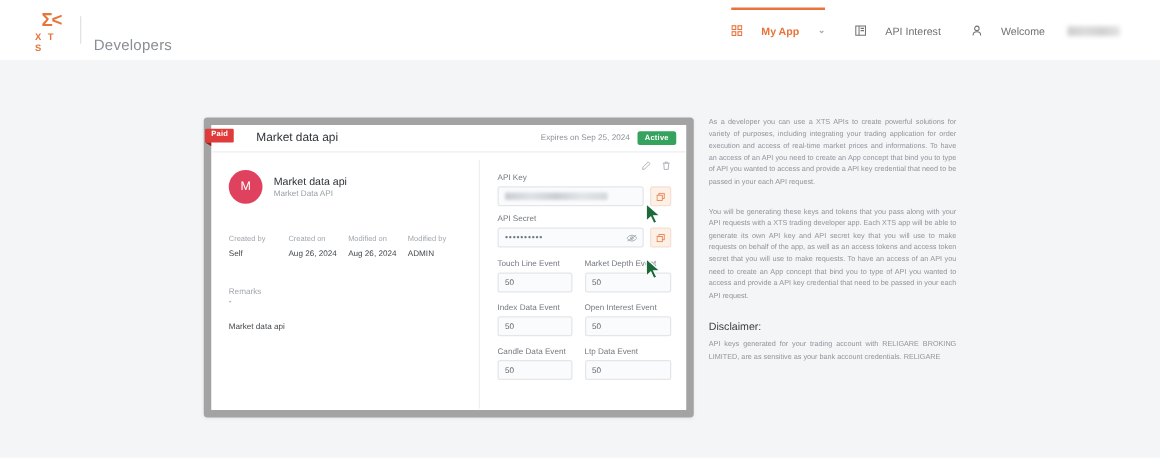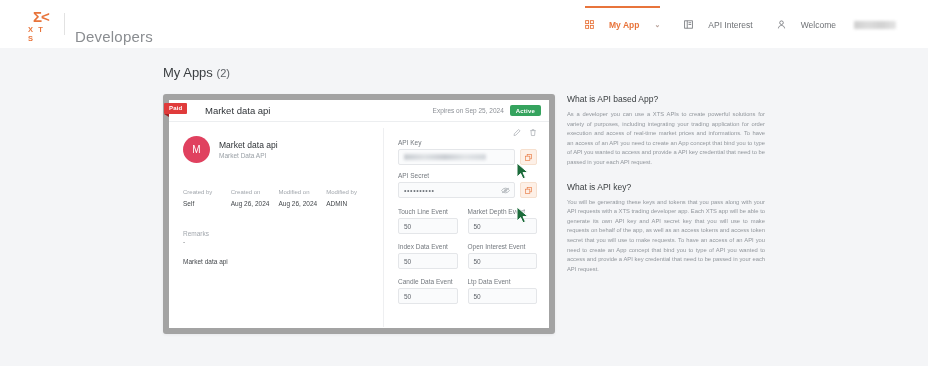--- a/index.html
+++ b/index.html
@@ -17,21 +17,21 @@
     display: flex; align-items: center;
   }
   .brand { display: flex; align-items: center; padding-left: 28px; }
   .logo-mark {
     width: 26px; height: 30px; position: relative;
     display: flex; flex-direction: column; align-items: center; justify-content: flex-start;
   }
   .logo-glyphs { font-size: 15px; font-weight: 700; color: #E8743B; line-height: 15px; letter-spacing: -1px; }
   .logo-xts { font-size: 7.5px; font-weight: 700; color: #E8743B; letter-spacing: 1.6px; line-height: 9px; margin-top: 1px; }
   .brand-sep { width: 1px; height: 22px; background: #e2e2e2; margin: 0 10px; }
-  .brand-text { font-size: 15px; color: #8a8d91; letter-spacing: .2px; margin-top: 24px; }
+  .brand-text { font-size: 12px; color: #8a8d91; letter-spacing: .2px; margin-top: 24px; }
 
   .nav-right { margin-left: auto; display: flex; align-items: center; padding-right: 30px; gap: 20px; }
   .nav-item {
     display: flex; align-items: center; gap: 15px;
     font-size: 8.5px; color: #6e7175; position: relative;
     padding: 14px 2px 13px 2px; cursor: pointer; white-space: nowrap;
   }
   .nav-item.active { color: #E8743B; font-weight: 600; }
   .nav-item.active::before {
     content: ""; position: absolute; left: 2px; right: 2px; top: 0;
@@ -202,24 +202,20 @@
       </span>
       <span>Welcome</span>
       <span class="blurred-name"></span>
     </div>
   </div>
 </div>
 
 <div class="page">
   <div class="content">
 
-    <div class="page-title">
-      <span>My Apps</span>
-      <span class="count">(2)</span>
-    </div>
 
     <div class="card">
 
       <div class="card-head">
         <div class="ribbon">Paid</div>
         <div class="card-title">Market data api</div>
         <div class="head-right">
           <span class="expires">Expires on Sep 25, 2024</span>
           <span class="badge-active">Active</span>
         </div>
@@ -349,24 +345,26 @@
               <div class="g-box">50</div>
             </div>
           </div>
 
         </div>
       </div>
     </div>
 
     <div class="info">
       <div class="info-sec">
-        <div class="info-h">What is API based App?</div>
         <div class="info-p">As a developer you can use a XTS APIs to create powerful solutions for variety of purposes, including integrating your trading application for order execution and access of real-time market prices and informations. To have an access of an API you need to create an App concept that bind you to type of API you wanted to access and provide a API key credential that need to be passed in your each API request.</div>
       </div>
       <div class="info-sec">
-        <div class="info-h">What is API key?</div>
         <div class="info-p">You will be generating these keys and tokens that you pass along with your API requests with a XTS trading developer app. Each XTS app will be able to generate its own API key and API secret key that you will use to make requests on behalf of the app, as well as an access tokens and access token secret that you will use to make requests. To have an access of an API you need to create an App concept that bind you to type of API you wanted to access and provide a API key credential that need to be passed in your each API request.</div>
+      </div>
+      <div class="info-sec">
+        <div class="info-h">Disclaimer:</div>
+        <div class="info-p">API keys generated for your trading account with RELIGARE BROKING LIMITED, are as sensitive as your bank account credentials. RELIGARE</div>
       </div>
     </div>
 
   </div>
   <div class="fade-bottom"></div>
 </div>
 
 </body></html>

